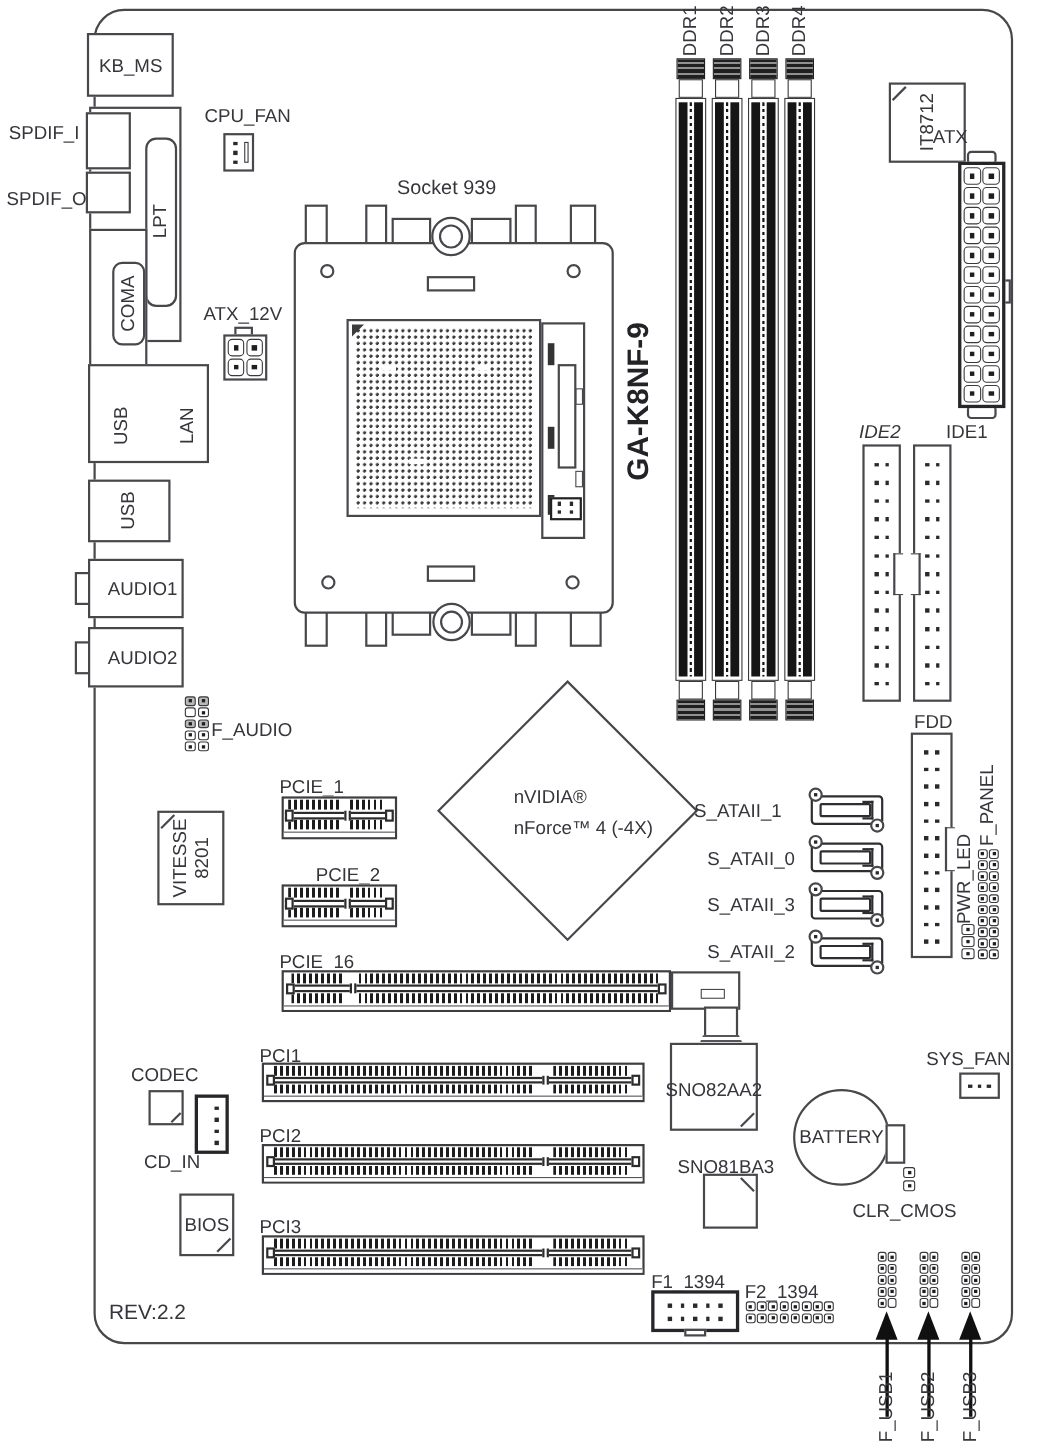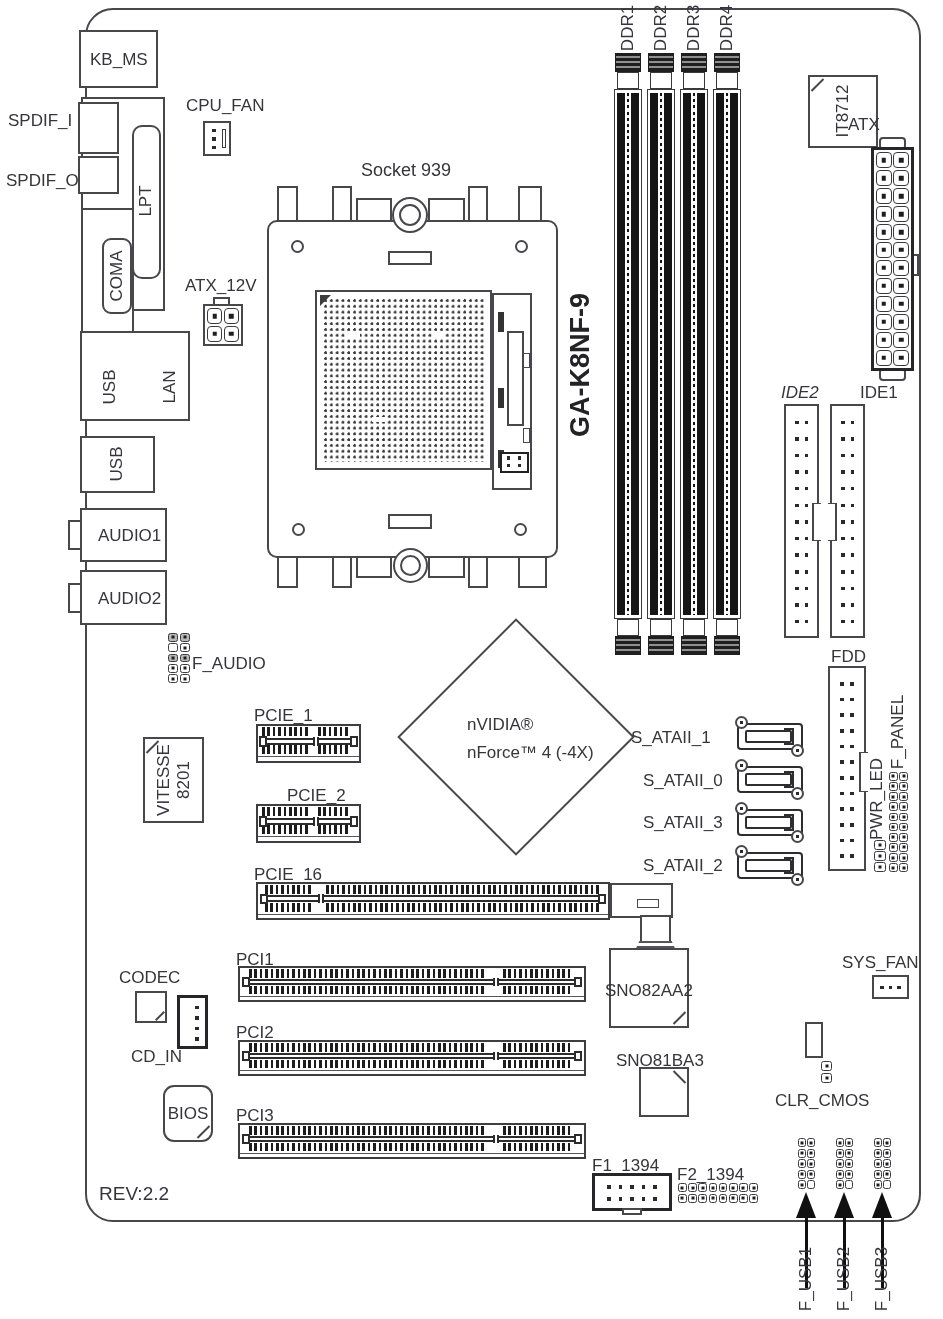--- a/index.html
+++ b/index.html
@@ -506,21 +506,21 @@
   </div>
   <div class="box" style="left:177px;top:995px;width:31px;height:54px;border-width:3px;border-color:#26262a;">
     <div class="dotgrid" style="left: 12px; top: 4px; width: 10px; height: 42px; grid-template-columns: repeat(1, 1fr);">
         <i></i>
         <i></i>
         <i></i>
         <i></i>
       </div>
   </div>
   <div class="lbl" style="left:131px;top:1048px;">CD_IN</div>
-  <div class="box flexc" style="left:163px;top:1085px;width:50px;height:57px;border-radius:11px;">
+  <div class="box flexc" style="left:163px;top:1085px;width:50px;height:57px;">
     <div class="notch-br"></div>
     <span class="lbl" style="position:static;">BIOS</span>
   </div>
 
   <div class="lbl" style="left:236px;top:951px;">PCI1</div>
   <div class="hslot" style="left:238px;top:966px;width:348px;height:36px;--t1l:2.5%;--t1w:69%;--t2l:76.5%;--t2w:20%;--key:73.5%;">
       <span class="th t1"></span>
       <span class="th t2"></span>
       <span class="th b1"></span>
       <span class="th b2"></span>
@@ -557,20 +557,23 @@
 
   <div class="box" style="left:609px;top:948px;width:80px;height:80px;">
     <div class="notch-br"></div>
   </div>
   <div class="lbl" style="left:605px;top:982px;">SNO82AA2</div>
   <div class="lbl" style="left:616px;top:1052px;">SNO81BA3</div>
   <div class="box" style="left:639px;top:1067px;width:50px;height:50px;">
     <div class="notch-tr"></div>
   </div>
 
+  <div class="circ flexc" style="left:721px;top:990px;width:88px;height:88px;">
+    <span class="lbl" style="position:static;">BATTERY</span>
+  </div>
   <div class="box" style="left:805px;top:1022px;width:18px;height:36px;"></div>
   <div class="pinhdr" style="left: 820px; top: 1060px; width: 13px; height: 24px; grid-template-columns: repeat(1, 1fr);">
       <span class="pin"></span>
       <span class="pin"></span>
     </div>
   <div class="lbl" style="left:775px;top:1092px;">CLR_CMOS</div>
   <div class="lbl" style="left:842px;top:954px;">SYS_FAN</div>
   <div class="box" style="left:872px;top:975px;width:37px;height:24px;border-width:2.5px;">
     <div class="dotgrid" style="left: 4px; top: 4px; width: 25px; height: 13px; grid-template-columns: repeat(3, 1fr);">
         <i></i>

